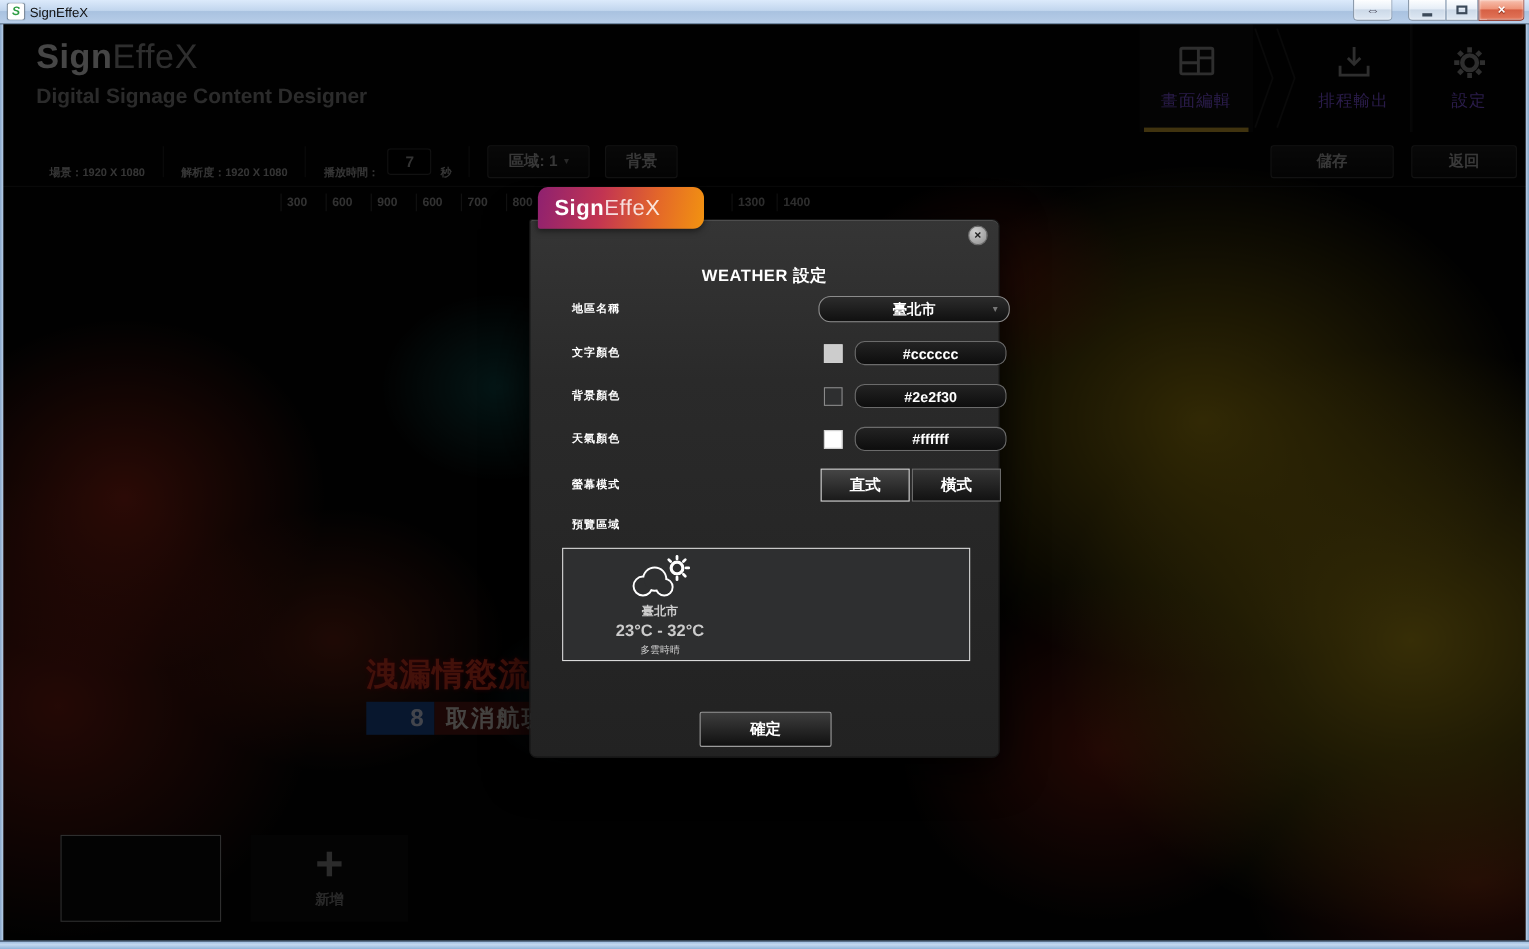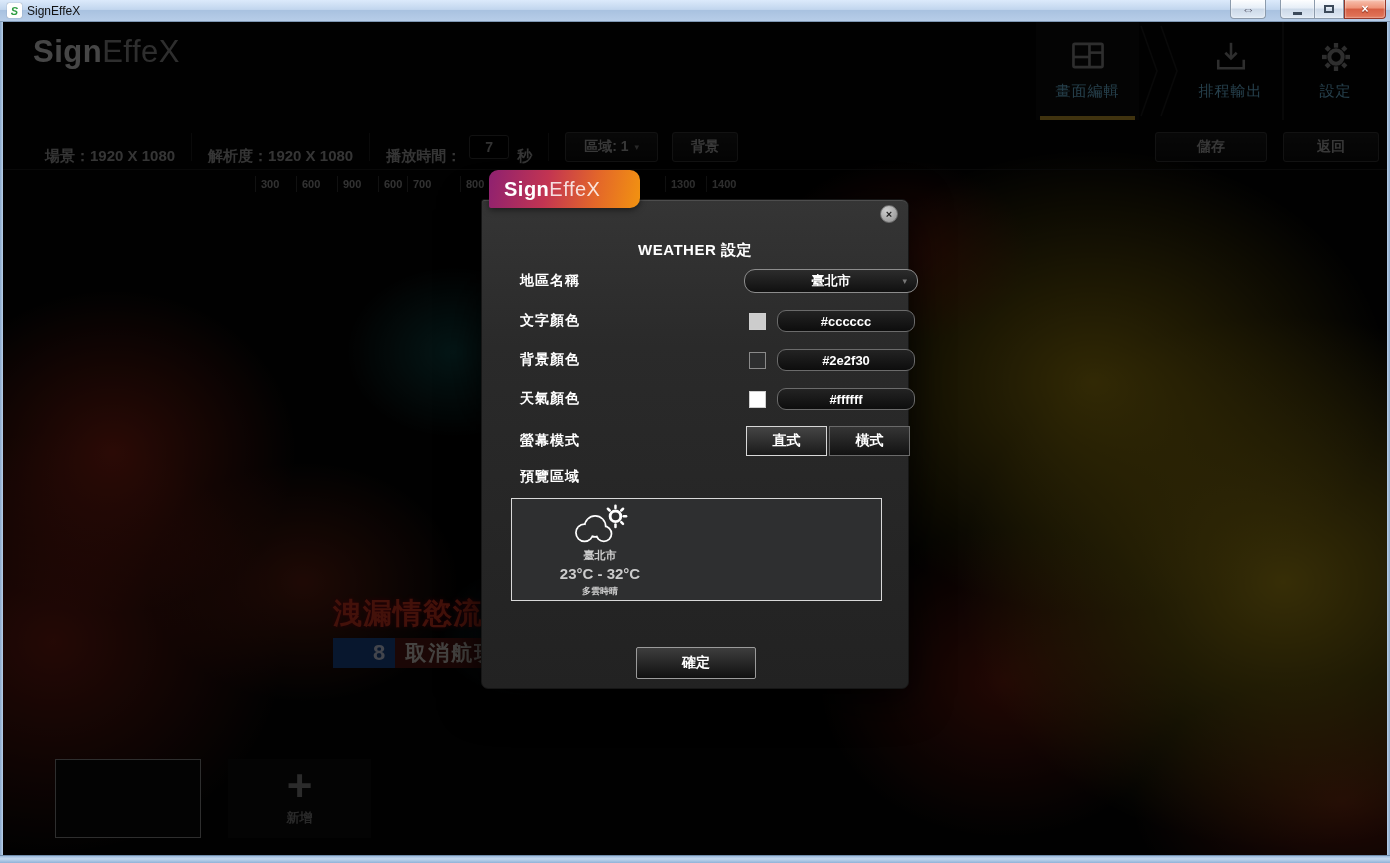--- a/index.html
+++ b/index.html
@@ -51,29 +51,29 @@
 
   .hdr{position:absolute;left:0;top:0;width:100%;height:98px;}
   .brand{position:absolute;left:30px;top:12px;}
   .brand-line1{font-size:31px;letter-spacing:.5px;}
   .brand-sign{color:#ececec;font-weight:bold;}
   .brand-effex{color:#9b9b9b;font-weight:300;}
   .brand-sub{font-size:19px;font-weight:bold;color:#8f8f8f;margin-top:8px;}
   .nav{position:absolute;right:0;top:0;height:98px;display:flex;}
   .nav-item{position:relative;width:103px;height:98px;display:flex;flex-direction:column;
     align-items:center;justify-content:center;gap:9px;cursor:pointer;}
-  .nav-item .nlabel{font-size:15px;color:#7dd3fc;letter-spacing:1px;}
+  .nav-item .nlabel{font-size:15px;color:#8b5cf6;letter-spacing:1px;}
   .nav-item.active{background:rgba(255,255,255,.04);}
   .nav-underline{position:absolute;left:4px;right:4px;bottom:0;height:4px;background:#d8ac33;}
   .sep-chev{width:20px;height:98px;}
   .sep-line{width:1px;height:98px;background:#1d1d1d;}
 
   .toolbar{position:absolute;left:0;top:102px;width:100%;height:46px;display:flex;
     align-items:center;border-bottom:1px solid #1e1e1e;font-weight:bold;}
-  .tb-label{color:#b3b3b3;font-size:15px;font-weight:bold;margin-top:20px;}
+  .tb-label{color:#b3b3b3;font-size:10px;font-weight:bold;margin-top:20px;}
   .tb-sep{width:1px;height:28px;background:#242424;margin:0 16px;}
   .tb-input{width:40px;height:24px;background:#000;border:1px solid #3a3a3a;border-radius:3px;
     color:#aaa;font-size:14px;font-weight:bold;text-align:center;margin:0 8px;}
   .tb-btn{height:30px;padding:0 18px;background:linear-gradient(#1d1d1d,#0e0e0e);
     border:1px solid #3f3f3f;border-radius:3px;color:#bbb;font-size:14px;font-weight:bold;
     display:flex;align-items:center;gap:6px;cursor:pointer;}
   .caret{font-size:9px;color:#888;}
 
   .ruler{position:absolute;left:0;top:152px;width:100%;height:22px;}
   .tick{position:absolute;top:2px;color:#a8a8a8;font-size:11px;font-weight:bold;
@@ -106,40 +106,40 @@
     background:linear-gradient(180deg,#353535 0%,#2a2a2a 30%,#222 100%);
     border:1px solid #161616;border-radius:3px 7px 7px 7px;
     box-shadow:inset 0 1px 0 #4d4d4d, 0 10px 40px rgba(0,0,0,.85);}
   .m-close{position:absolute;right:10px;top:5px;width:18px;height:18px;border-radius:50%;
     background:radial-gradient(circle at 35% 30%,#cfcfcf,#8d8d8d);border:1px solid #6e6e6e;
     color:#222;font-size:11px;font-weight:bold;display:flex;align-items:center;justify-content:center;
     cursor:pointer;line-height:1;}
   .m-title{position:absolute;left:0;top:41px;width:100%;text-align:center;color:#fff;
     font-size:15px;font-weight:bold;letter-spacing:.5px;}
   .m-row{position:absolute;left:38px;width:352px;display:flex;align-items:center;}
-  .m-label{color:#fff;font-size:14px;font-weight:bold;letter-spacing:1px;}
+  .m-label{color:#fff;font-size:10px;font-weight:bold;letter-spacing:1px;}
   .m-select{position:absolute;left:224px;width:174px;height:24px;border-radius:11px;
     background:linear-gradient(180deg,#2c2c2c,#101010);border:1px solid #8c8c8c;
     display:flex;align-items:center;justify-content:center;color:#fff;font-size:13px;
     font-weight:bold;cursor:pointer;}
   .m-select .caret{position:absolute;right:10px;color:#777;}
   .m-swatch{position:absolute;left:229px;width:17px;height:17px;border:1px solid #cfcfcf;cursor:pointer;}
   .m-colorinput{position:absolute;left:257px;width:138px;height:22px;border-radius:9px;
     background:linear-gradient(180deg,#232323,#0d0d0d);border:1px solid #6b6b6b;color:#fff;
     font-size:13px;font-weight:bold;text-align:center;}
   .mode-btn{position:absolute;width:81px;height:30px;background:linear-gradient(180deg,#353535,#121212);
     border:1px solid #6a6a6a;color:#fff;font-size:14px;font-weight:bold;cursor:pointer;}
   .mode-btn.sel{border-color:#d8d8d8;background:linear-gradient(180deg,#454545,#1a1a1a);}
   .preview-box{position:absolute;left:29px;top:298px;width:371px;height:103px;
     background:#2e2f30;border:1px solid #d9d9d9;}
   .weather{position:absolute;left:28px;top:5px;width:120px;display:flex;flex-direction:column;
     align-items:center;color:#ccc;}
   .w-city{font-size:11px;font-weight:bold;margin-top:2px;}
   .w-temp{font-size:15px;font-weight:bold;margin-top:2px;}
-  .w-cond{font-size:9px;margin-top:3px;font-weight:bold;}
+  .w-cond{font-size:9px;margin-top:3px;}
   .m-confirm{position:absolute;left:154px;top:447px;width:120px;height:32px;
     background:linear-gradient(180deg,#3d3d3d,#101010);border:1px solid #9b9b9b;border-radius:2px;
     color:#fff;font-size:14px;font-weight:bold;cursor:pointer;}
 </style>
 </head>
 <body>
 
 <div id="win">
 
   <div class="titlebar">
@@ -161,20 +161,21 @@
   <div class="frame-bottom"></div>
 
   <div class="app">
     <div class="canvas-bg"></div>
 
     <div class="hdr">
       <div class="brand">
         <div class="brand-line1">
           <span class="brand-sign">Sign</span><span class="brand-effex">EffeX</span>
         </div>
+        <div class="brand-sub">Digital Signage Content Designer</div>
       </div>
       <div class="nav">
         <div class="nav-item active">
           <svg width="36" height="32" viewBox="0 0 24 22" fill="none" stroke="#9a9a9a" stroke-width="1.8">
             <rect x="2" y="2" width="20" height="16" rx="1"></rect>
               <line x1="13" y1="2" x2="13" y2="18"></line>
               <line x1="2" y1="11" x2="13" y2="11"></line>
               <line x1="13" y1="8" x2="22" y2="8"></line>
           </svg>
           <span class="nlabel">畫面編輯</span>
@@ -243,21 +244,21 @@
         </div>
         <span style="width:8px"></span>
       </div>
     </div>
 
     <div class="ruler">
       <span class="tick" style="left:252px">300</span>
       <span class="tick" style="left:293px">600</span>
       <span class="tick" style="left:334px">900</span>
       <span class="tick" style="left:375px">600</span>
-      <span class="tick" style="left:404px">700</span>
+      <span class="tick" style="left:416px">700</span>
       <span class="tick" style="left:457px">800</span>
       <span class="tick" style="left:662px">1300</span>
       <span class="tick" style="left:703px">1400</span>
     </div>
 
     <div class="ticker">
       <div class="ticker-l1">洩漏情慾流動?周</div>
       <div class="ticker-l2">
         <span class="chip-num">8</span>
         <span class="chip-mid">取消航班</span>

